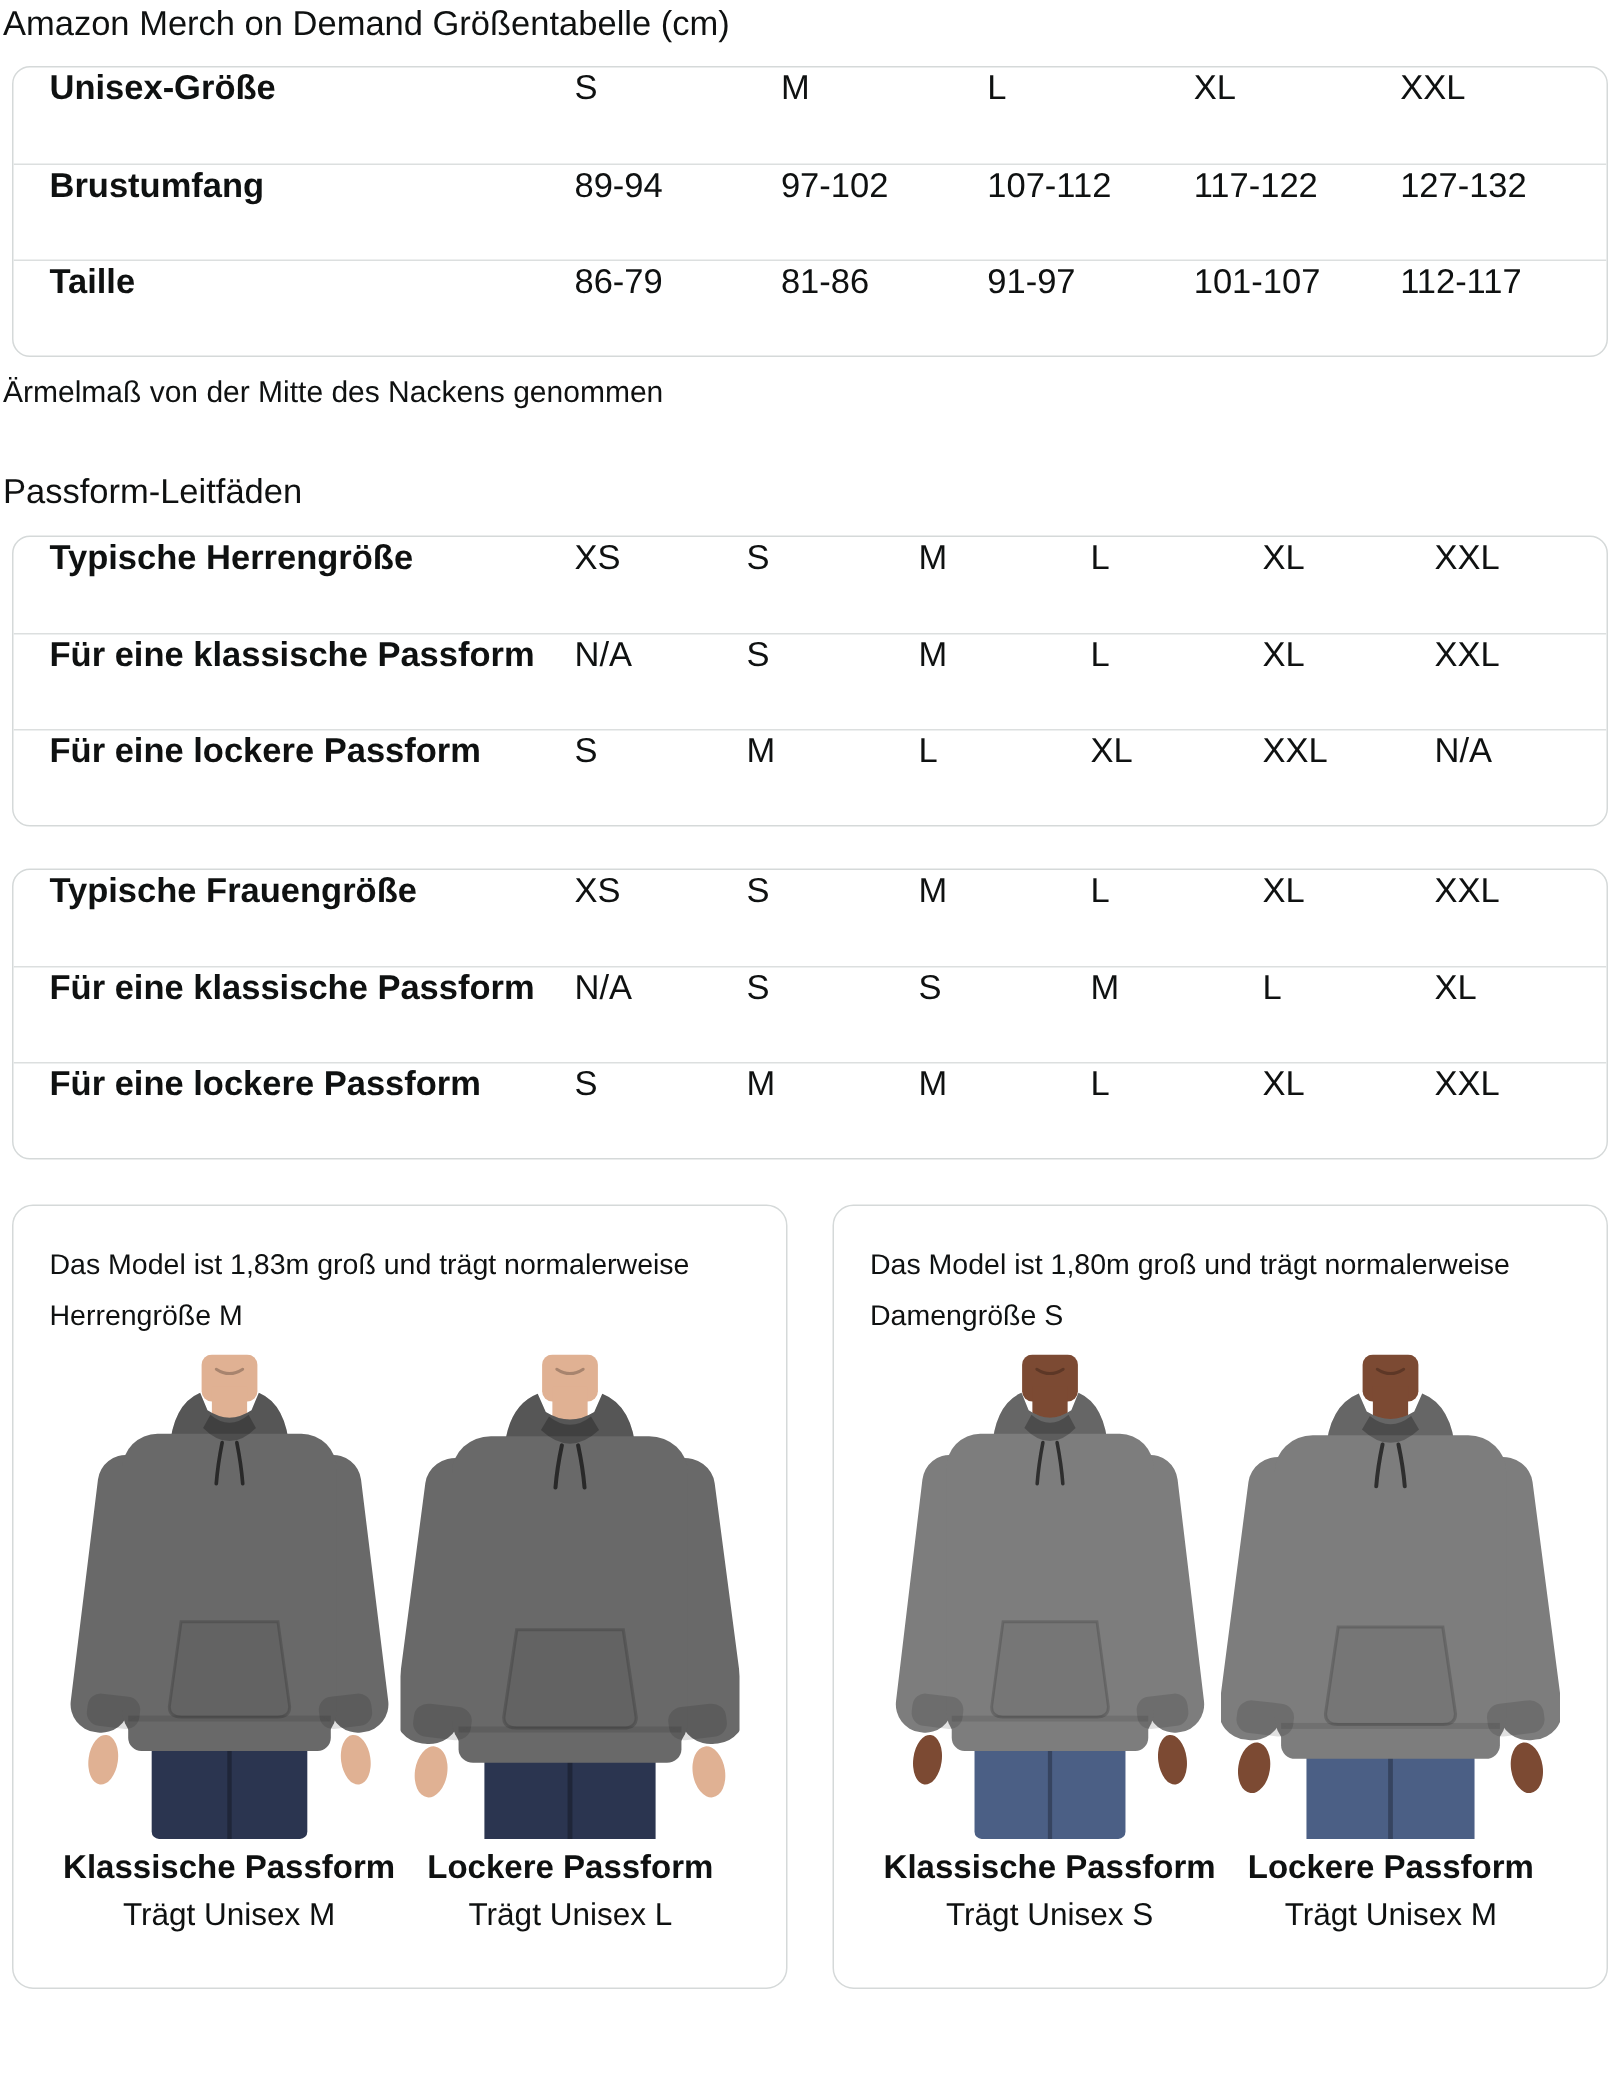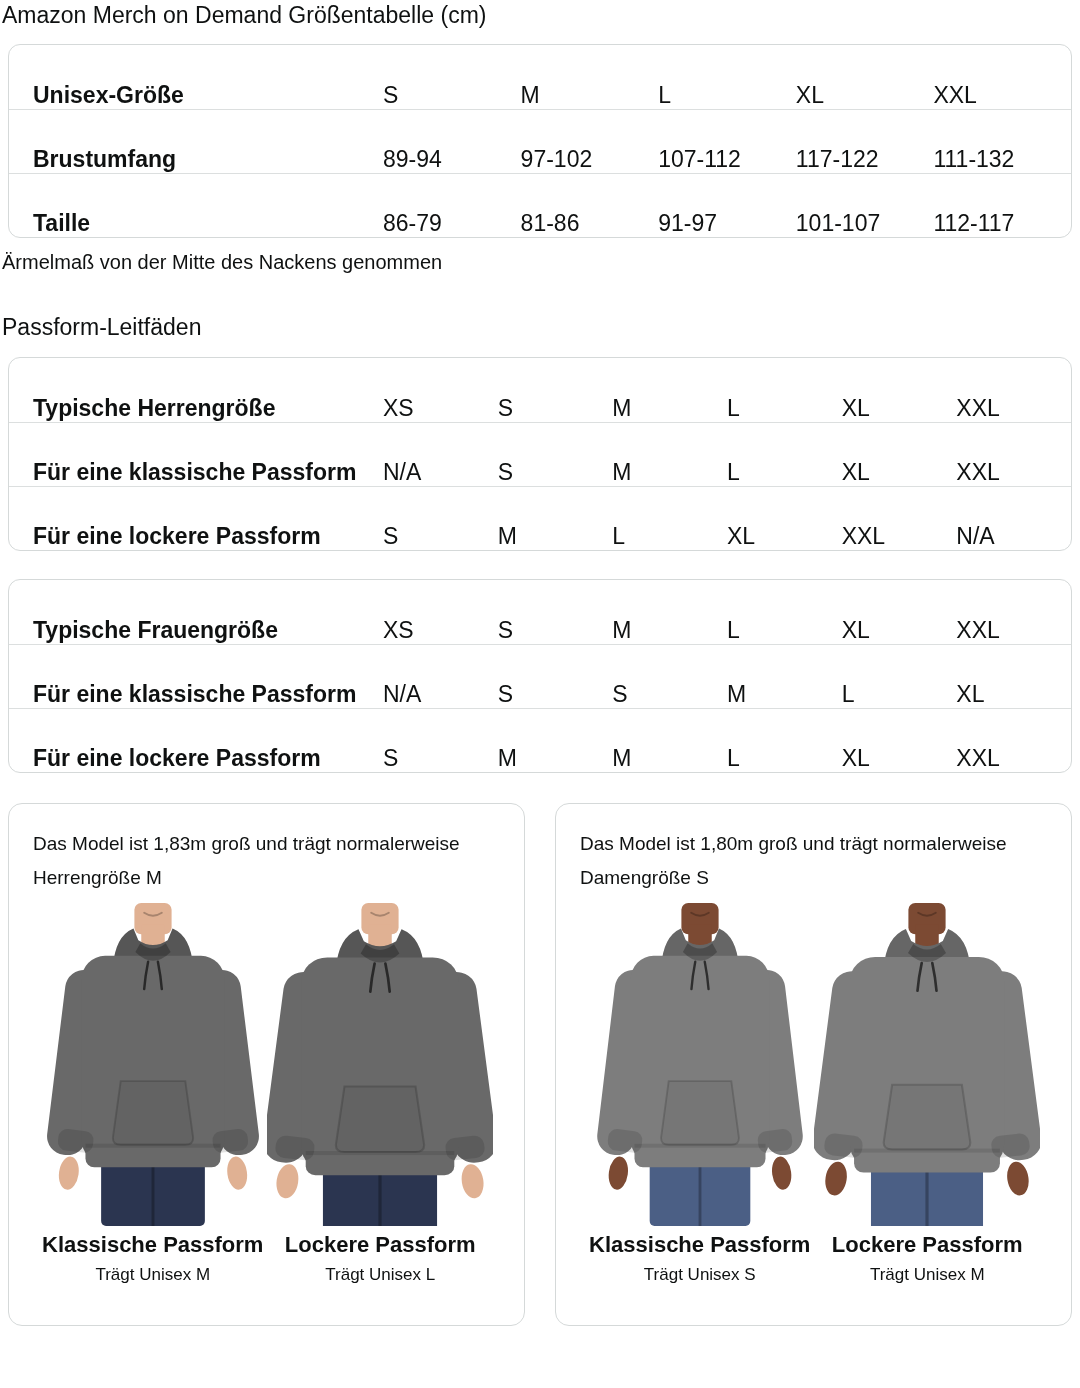--- a/index.html
+++ b/index.html
@@ -15,42 +15,42 @@
     color:var(--text); font-size:23px; position:relative;
   }
   .page{padding-top:2px;}
   .page-title{font-size:23px; font-weight:400; margin:0 0 16px 2px; line-height:26px;}
 
   
   .tbl{
     border:1px solid var(--border); border-radius:12px;
     margin:0 8px; background:#fff; overflow:hidden;
   }
-  .tbl .t-row{display:flex; align-items:flex-end; height:64px; border-top:1px solid var(--divider);}
+  .tbl .t-row{display:flex; align-items:flex-start; height:64px; border-top:1px solid var(--divider);}
   .tbl .t-row:first-child{border-top:none;}
   .cell{white-space:nowrap;}
   .cell.lab{width:375px; padding-left:24px; font-weight:700;}
   .tbl.cols5 .cell.val{width:138px;}
   .tbl.cols6 .cell.val{width:115px;}
   .footnote{font-size:20px; margin:13px 0 0 2px; color:var(--text);}
   .section-heading{font-size:23px; font-weight:400; margin:40px 0 16px 2px;}
   .tbl + .tbl{margin-top:28px;}
 
   
   .cards{display:flex; gap:30px; margin:30px 8px 0;}
   .card{
     width:517px; height:523px; border:1px solid var(--border);
     border-radius:14px; padding:23px 24px 0; background:#fff;
   }
   .card-desc{font-size:19px; line-height:34px; max-width:450px;}
   .figures{display:flex; justify-content:center; padding:0 6px; margin-top:8px;}
   .figure{width:228px; display:flex; flex-direction:column; align-items:center;}
   .figure svg{width:226px; height:323px; display:block;}
   .fit-label{font-weight:700; font-size:22px; margin-top:6px; text-align:center;}
-  .fit-wears{font-size:17px; margin-top:7px; text-align:center;}
+  .fit-wears{font-size:21px; margin-top:7px; text-align:center;}
 
   
   .card[data-variant="men"]   .skin{fill:var(--skin-men);}
   .card[data-variant="men"]   .hoodie{fill:var(--hoodie-men);}
   .card[data-variant="men"]   .jeans{fill:var(--jeans-men);}
   .card[data-variant="women"] .skin{fill:var(--skin-women);}
   .card[data-variant="women"] .hoodie{fill:var(--hoodie-women);}
   .card[data-variant="women"] .jeans{fill:var(--jeans-women);}
   .shade{fill:#000;}
   .pocket{fill:rgba(0,0,0,.05); stroke:rgba(0,0,0,.16); stroke-width:2;}
@@ -73,21 +73,21 @@
       <div class="cell val">L</div>
       <div class="cell val">XL</div>
       <div class="cell val">XXL</div>
     </div>
     <div class="t-row">
       <div class="cell lab">Brustumfang</div>
       <div class="cell val">89-94</div>
       <div class="cell val">97-102</div>
       <div class="cell val">107-112</div>
       <div class="cell val">117-122</div>
-      <div class="cell val">111-132</div>
+      <div class="cell val">127-132</div>
     </div>
     <div class="t-row">
       <div class="cell lab">Taille</div>
       <div class="cell val">86-79</div>
       <div class="cell val">81-86</div>
       <div class="cell val">91-97</div>
       <div class="cell val">101-107</div>
       <div class="cell val">112-117</div>
     </div>
   </section>

